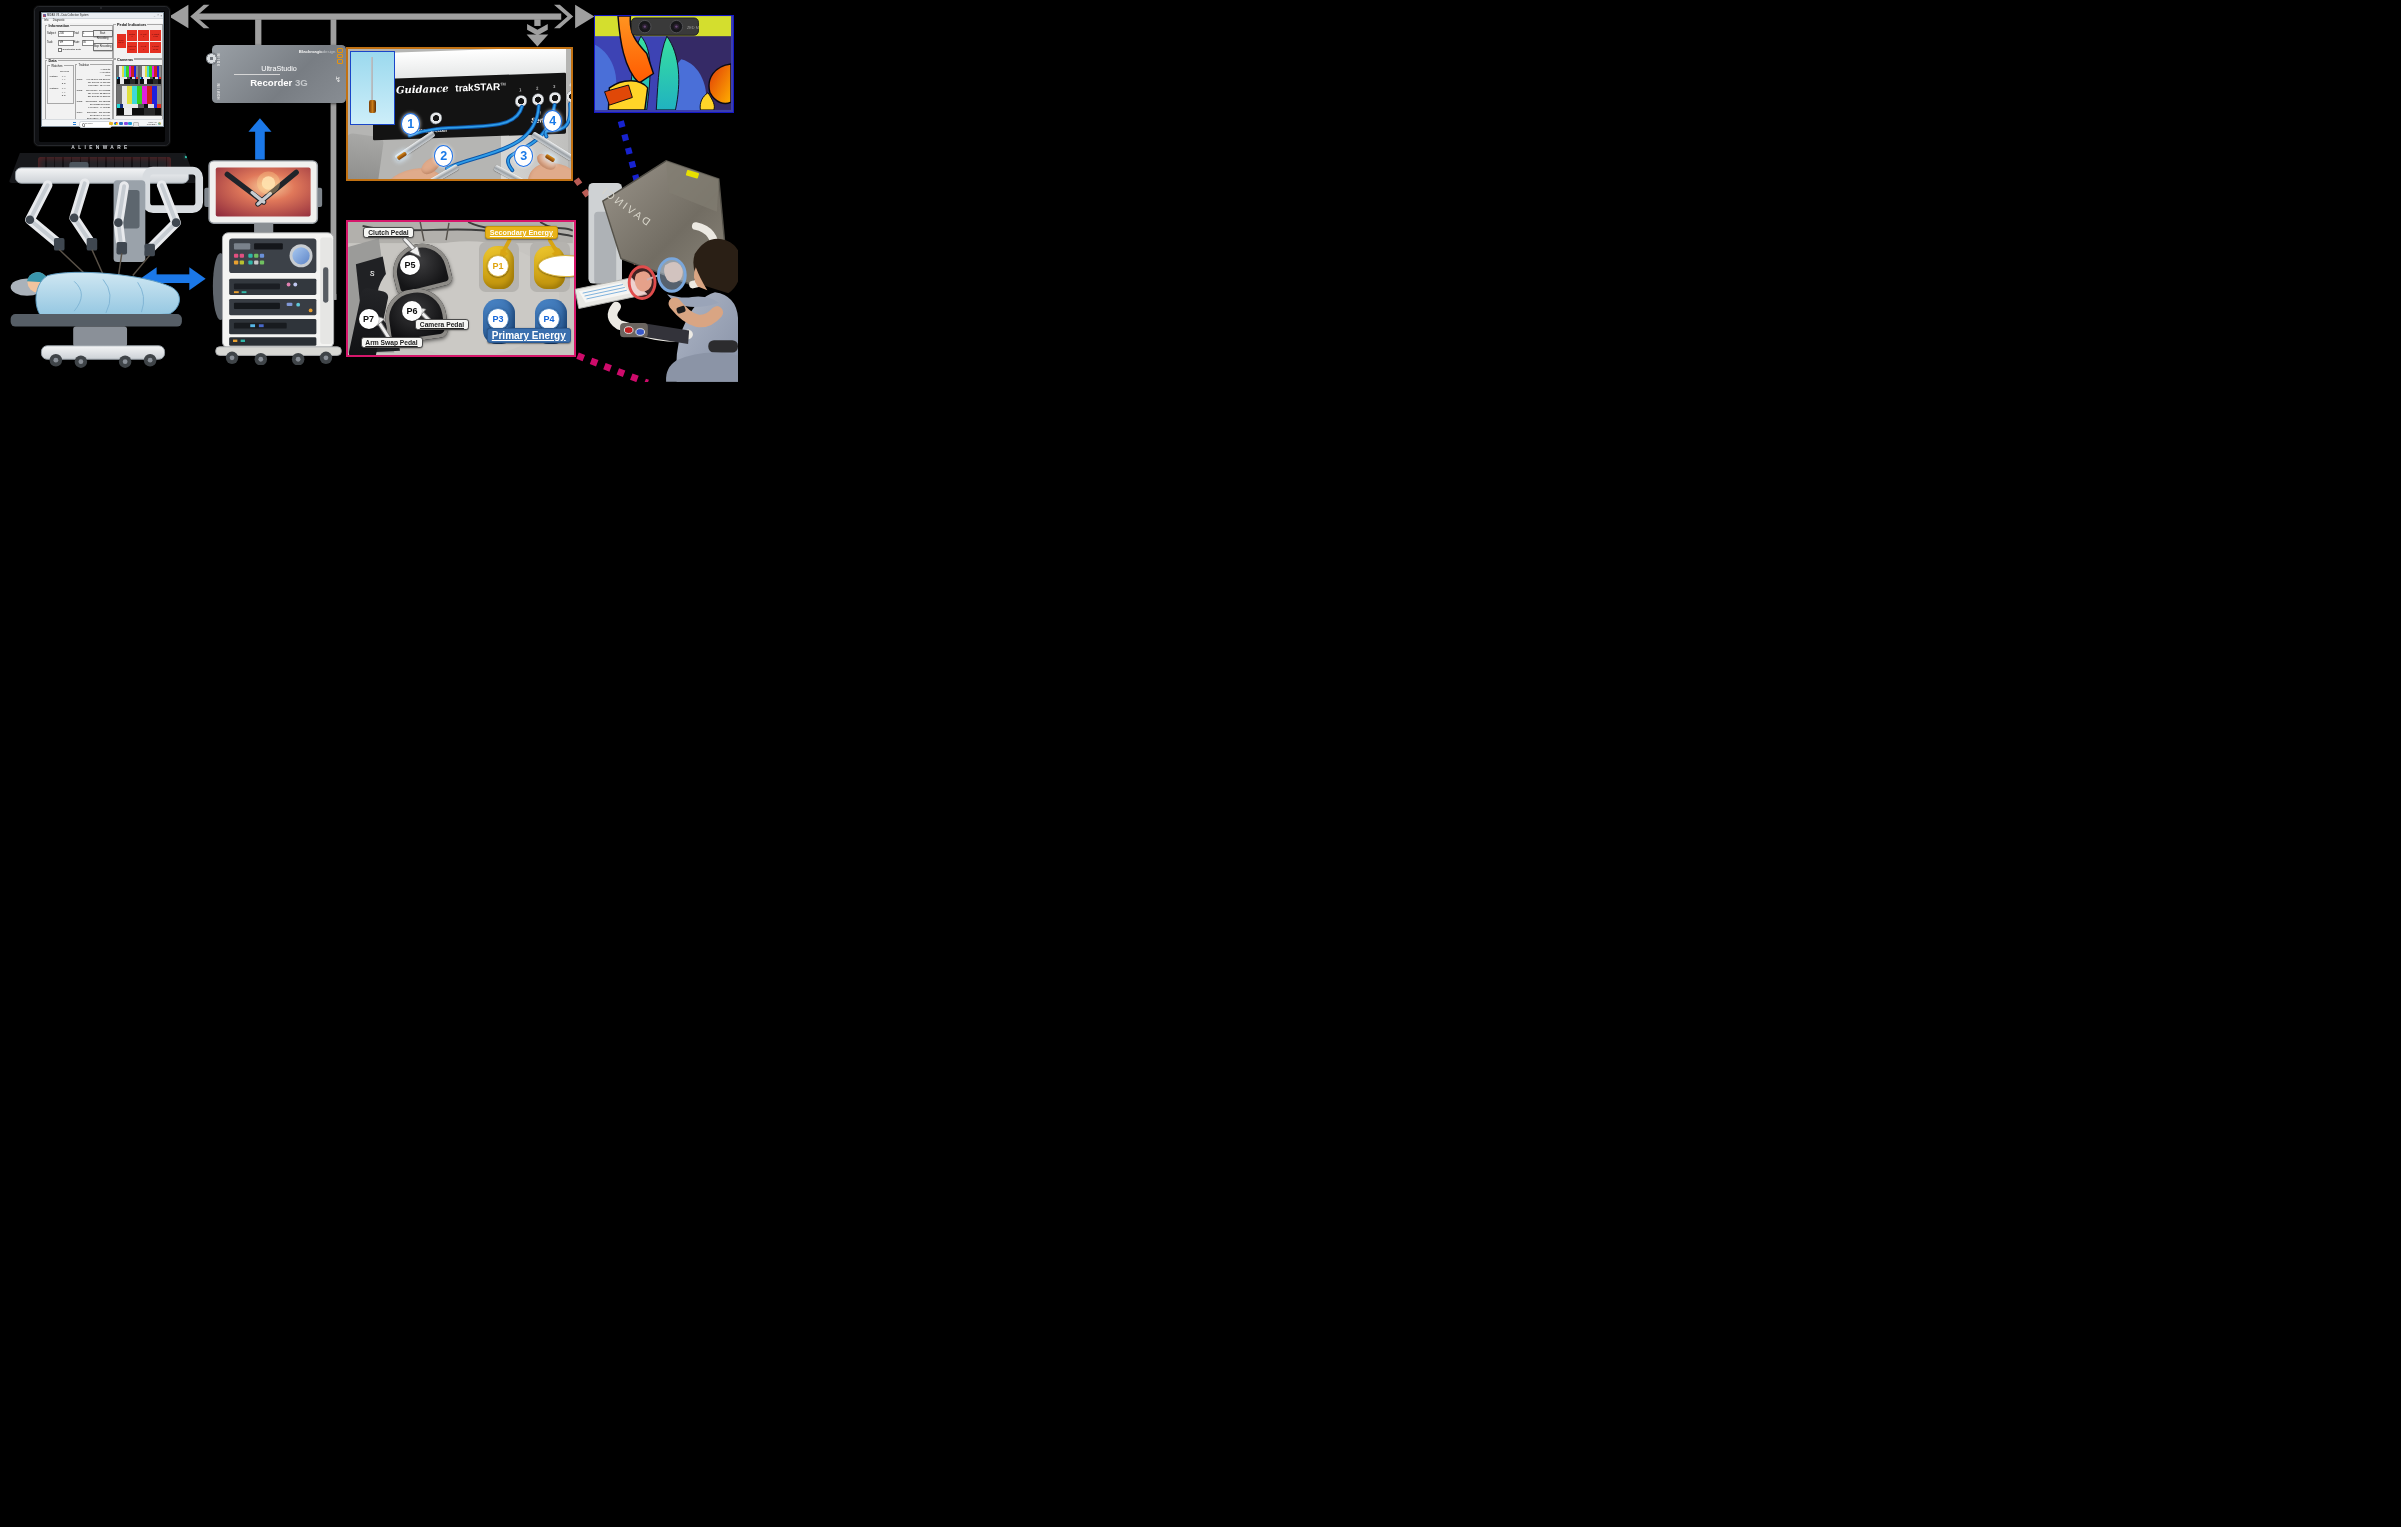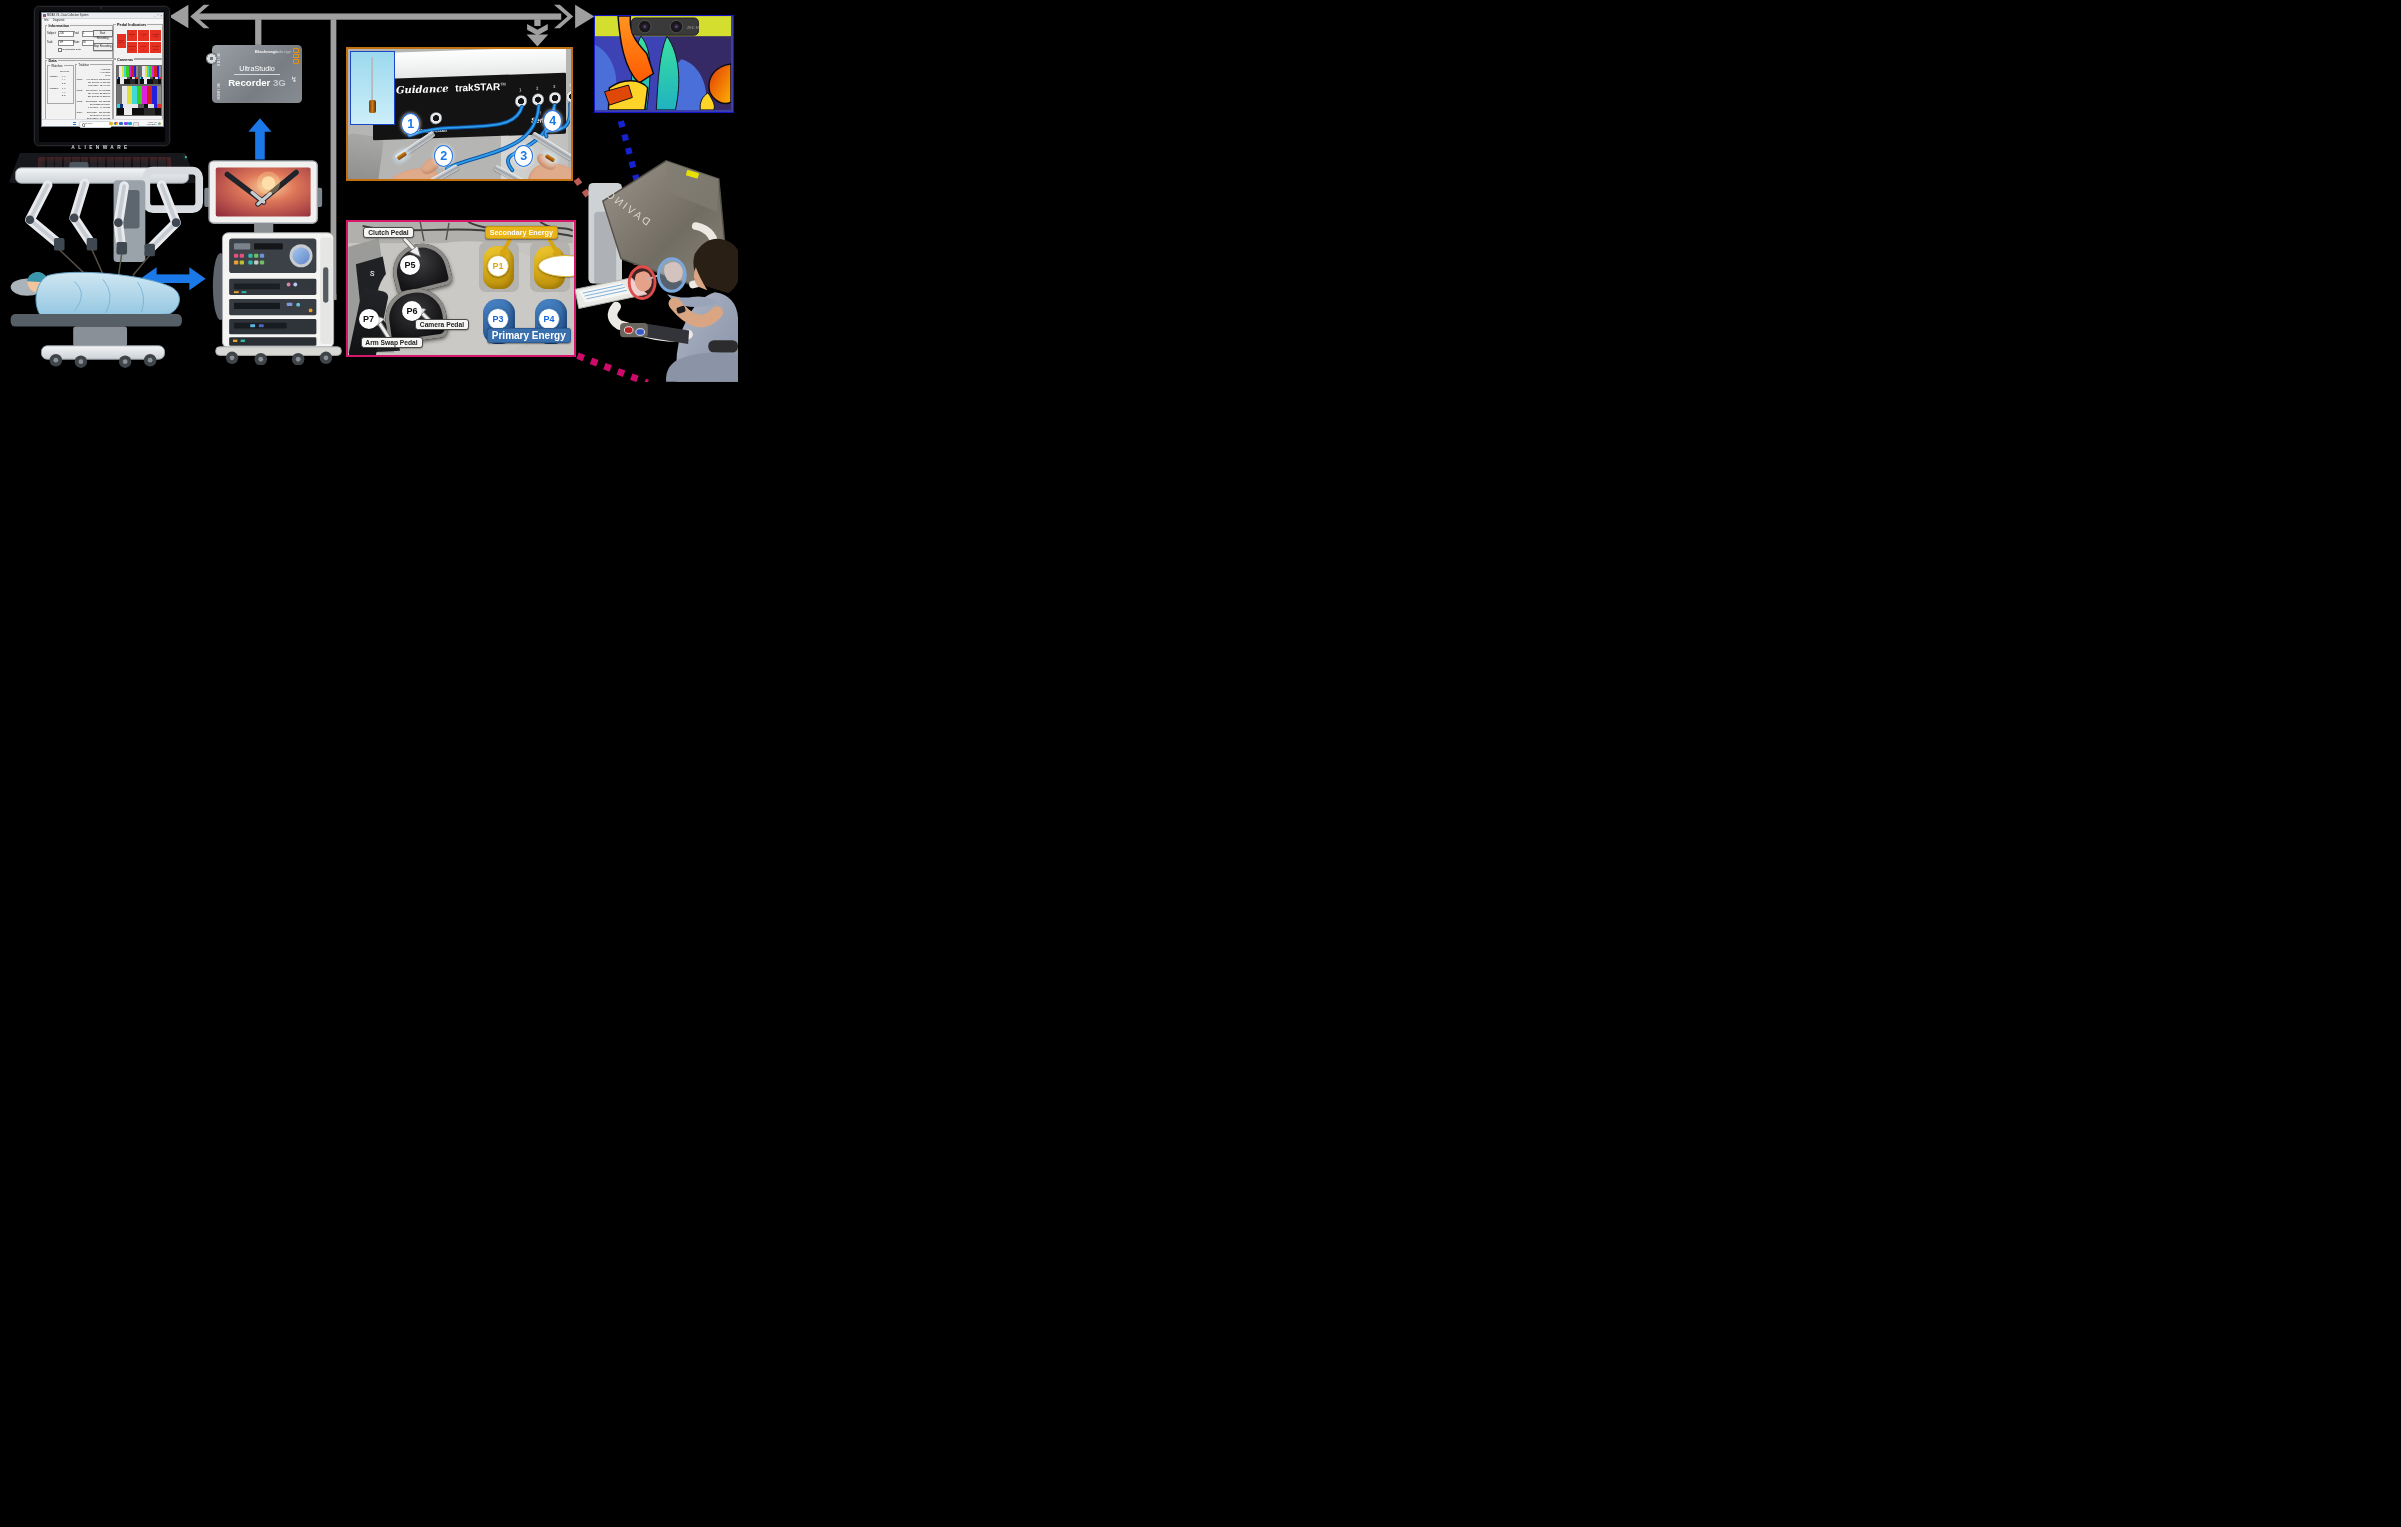--- a/index.html
+++ b/index.html
@@ -52,21 +52,21 @@
      clip-path:polygon(6% 0,94% 0,100% 100%,0 100%);border-radius:2.9px;}
   #kbd{left:29px;top:3.8px;width:133px;height:16.3px;border-radius:1.9px;
      background-image:repeating-linear-gradient(90deg,#232428 0 7.2px,#121316 7.2px 8.6px),
                       repeating-linear-gradient(0deg,#26272b 0 3.8px,#121316 3.8px 5.3px);
      box-shadow:0 0 6.7px 1px rgba(200,30,30,.35) inset;}
   #trackpad{left:81px;top:22px;width:34px;height:5.8px;border:0.5px solid #2e3034;border-radius:1.4px;background:#1b1c1f;}
   #power-led{left:176px;top:2.9px;width:2.4px;height:2.4px;border-radius:50%;background:#35e0c8;box-shadow:0 0 2.9px #35e0c8;}
 
   
   #recorder{left:212px;top:45px;width:90px;height:58px;border-radius:4.3px;
-     background:linear-gradient(135deg,#9aa0a6,#787d83 60%,#888d93);box-shadow:0 1px 2.9px rgba(0,0,0,.6);}
+     background:linear-gradient(135deg,#9aa0a6,#787d83 60%,#888d93);box-shadow:0 1px 2.9px rgba(0,0,0,.6);padding-left:44px;}
   .vtext{writing-mode:vertical-rl;transform:rotate(180deg);font-size:3.4px;font-weight:bold;color:#e8e8e8;letter-spacing:0.5px;}
   #bnc{left:-6.2px;top:7.7px;width:11.5px;height:11.5px;border-radius:50%;
      background:radial-gradient(circle,#6f747a 0 22%,#d9dde0 24% 55%,#8f949a 57% 75%,#c6cacd 77% 100%);
      box-shadow:0 0 1.4px #000;}
   #bmd-logo{right:3.4px;top:3.4px;display:flex;flex-direction:column;gap:1px;}
   #bmd-logo i{width:3.4px;height:2.4px;border:0.7px solid #e8930c;border-radius:1px;display:block;}
 
   
   #trak-panel{left:346px;top:47px;width:227px;height:134px;border:2.4px solid #c17112;background:#b5b5b3;box-sizing:border-box;overflow:hidden;}
   #trak-device-top{left:25px;top:1px;width:193px;height:28px;background:linear-gradient(#ffffff,#e4e6e6);border-radius:2.4px;transform:skewY(-2deg);}
@@ -86,21 +86,21 @@
   .instrument{position:absolute;height:6.2px;border-radius:1.9px;
      background:linear-gradient(#f2f4f5,#9aa0a5 55%,#caced2);box-shadow:0 0.5px 1px rgba(0,0,0,.4);}
   .hand{position:absolute;background:#e0ab8b;border-radius:45% 55% 50% 50%;box-shadow:inset 0 -1.9px 3.8px rgba(150,90,60,.45);}
 
   
   #pedal-panel{left:346px;top:220px;width:230px;height:137px;border:2.4px solid #d6176b;background:#c7c5c1;box-sizing:border-box;overflow:hidden;}
   .pedal{position:absolute;}
   .pcirc{position:absolute;width:20px;height:20px;border-radius:50%;background:#fff;display:flex;align-items:center;
      justify-content:center;font-weight:bold;font-size:9px;box-shadow:0 0.5px 1.4px rgba(0,0,0,.5);}
   .plabel{position:absolute;background:#f6f6f4;border:1px solid #4a4a4a;border-radius:2.9px;color:#222;
-     font-weight:bold;font-size:6.7px;padding:1px 3.8px;white-space:nowrap;box-shadow:0 0.5px 1.4px rgba(0,0,0,.4);}
+     font-weight:bold;font-size:6.7px;padding:1px 3.8px;white-space:nowrap;box-shadow:0 0.5px 1.4px rgba(0,0,0,.4);text-decoration:underline;}
   .plabel.yellow{background:#e8b219;border-color:#c89608;color:#fff;}
   .plabel.blue{background:#3a6fae;border-color:#2c5a92;color:#fff;}
 
   
   #depth-panel{left:594px;top:15px;width:140px;height:98px;border:1.9px solid #1518c8;box-sizing:border-box;background:#3b3fae;}
 
   
   #wires{left:0;top:0;width:739px;height:382px;pointer-events:none;}
 </style>
 </head>

